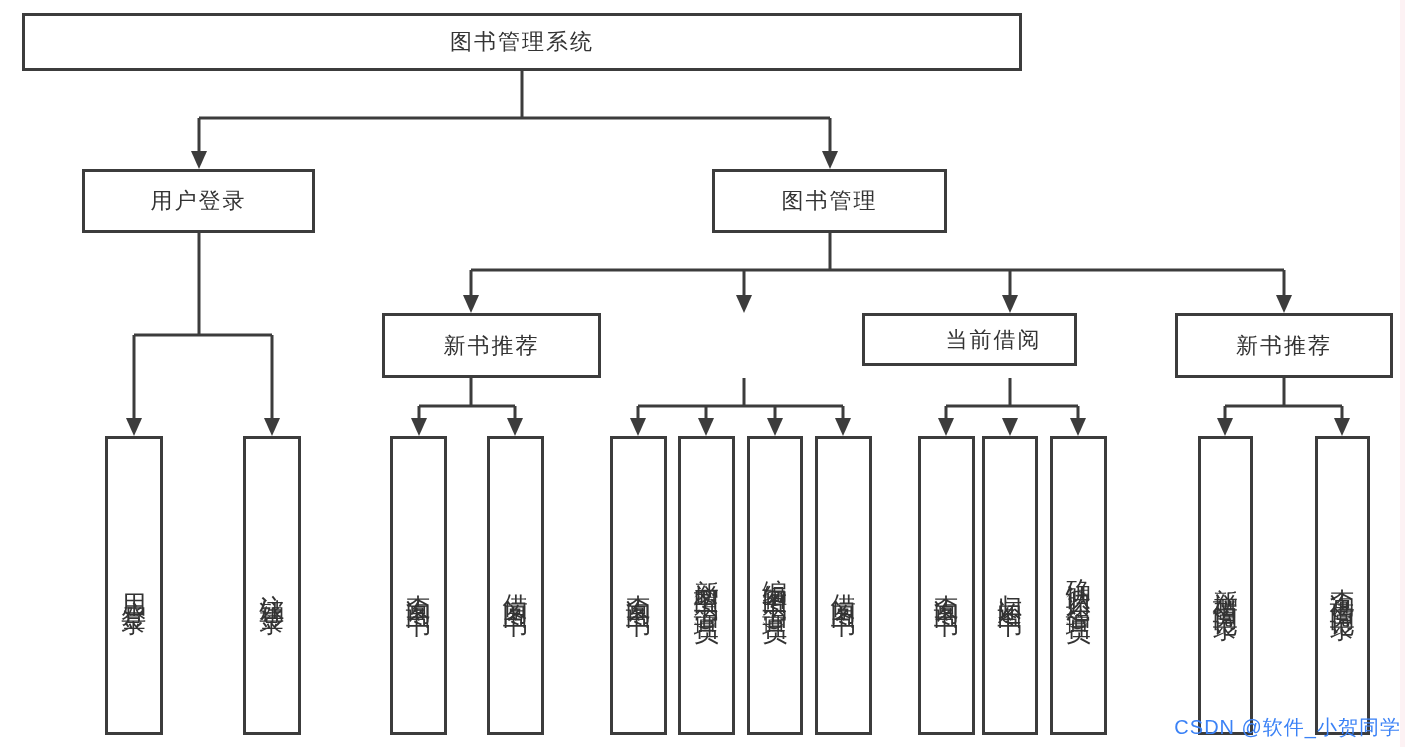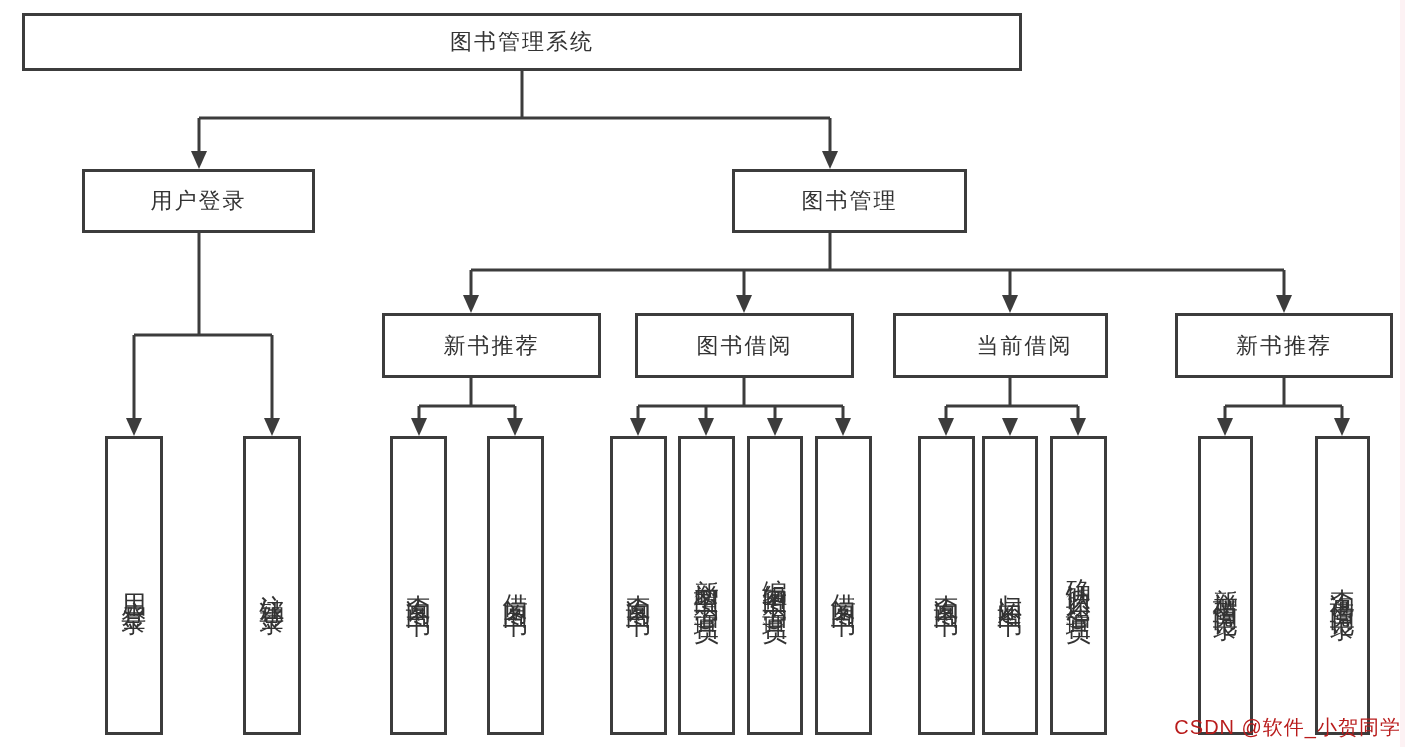--- a/index.html
+++ b/index.html
@@ -16,21 +16,21 @@
     position:absolute;box-sizing:border-box;border:3px solid #3c3c3c;background:#ffffff;
     display:flex;align-items:center;justify-content:center;top:436px;height:299px;z-index:2;
   }
   .vlabel{
     writing-mode:vertical-rl;text-orientation:mixed;font-size:25px;letter-spacing:6px;
     line-height:1.05;color:#333333;white-space:nowrap;
   }
   #wires{position:absolute;left:0;top:0;z-index:1;}
   .watermark{
     position:absolute;right:4px;bottom:6px;z-index:5;
-    font-size:20px;letter-spacing:1px;color:#b91c1c;white-space:nowrap;
+    font-size:20px;letter-spacing:1px;color:#3b82f6;white-space:nowrap;
   }
   .edge-tint{
     position:absolute;right:0;top:0;width:5px;height:747px;background:#fdf2f4;z-index:0;
   }
 </style>
 </head>
 <body>
 
 <div id="stage">
 
@@ -69,31 +69,28 @@
     </g>
   </svg>
 
   <div class="box" style="left:22px;top:13px;width:1000px;height:58px;">
     <span class="hlabel">图书管理系统</span>
   </div>
 
   <div class="box" style="left:82px;top:169px;width:233px;height:64px;">
     <span class="hlabel">用户登录</span>
   </div>
-  <div class="box" style="left:712px;top:169px;width:235px;height:64px;margin-left:20px;">
+  <div class="box" style="left:712px;top:169px;width:235px;height:64px;">
     <span class="hlabel">图书管理</span>
   </div>
 
   <div class="box" style="left:362px;top:313px;width:219px;height:65px;margin-left:20px;">
     <span class="hlabel">新书推荐</span>
   </div>
-  <div class="box" style="left:635px;top:313px;width:219px;height:65px;">
-    <span class="hlabel">图书借阅</span>
-  </div>
-  <div class="box" style="left:893px;top:313px;width:215px;height:65px;padding-left:48px;">
+  <div class="box" style="left:862px;top:313px;width:215px;height:53px;padding-left:48px;">
     <span class="hlabel">当前借阅</span>
   </div>
   <div class="box" style="left:1175px;top:313px;width:218px;height:65px;">
     <span class="hlabel">新书推荐</span>
   </div>
 
   <div class="vbox" style="left:105px;width:58px;">
     <span class="vlabel">用户登录</span>
   </div>
   <div class="vbox" style="left:243px;width:58px;">

